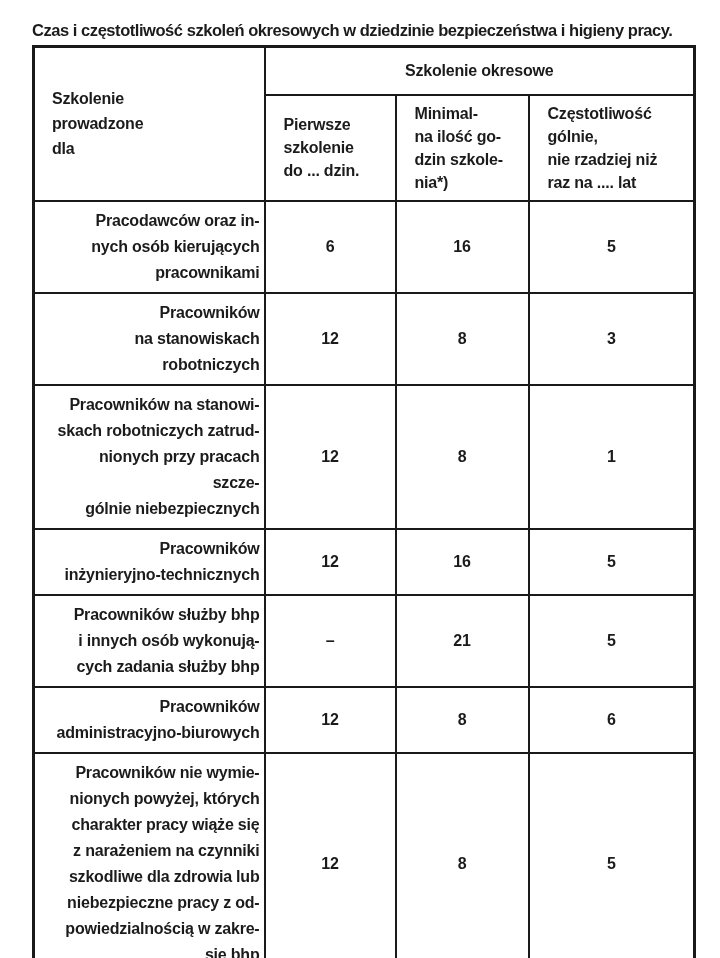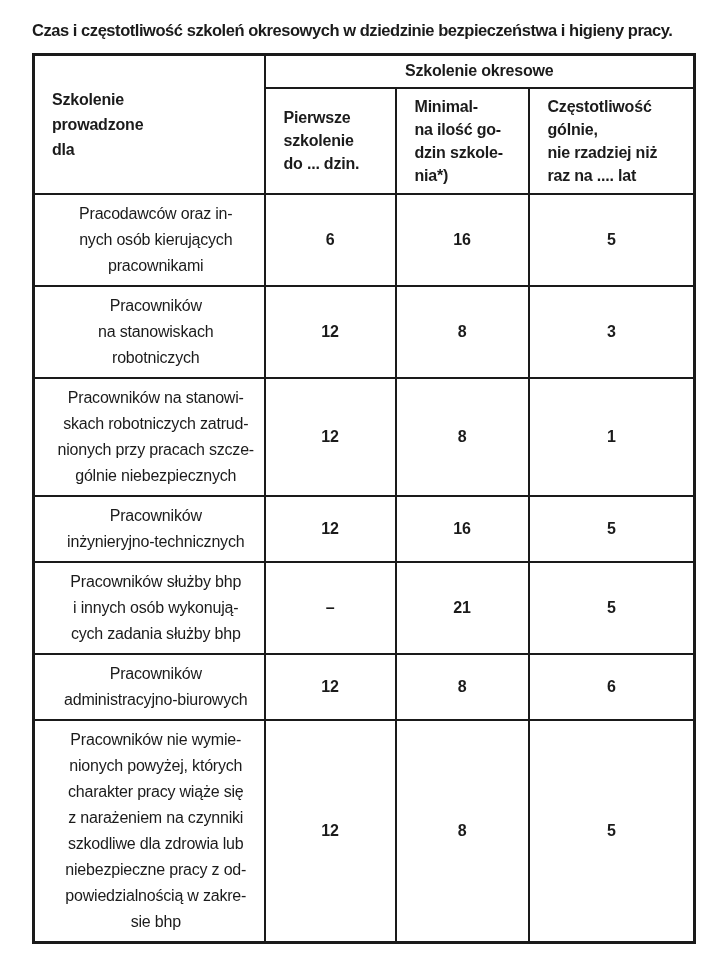--- a/index.html
+++ b/index.html
@@ -21,21 +21,21 @@
     background: var(--background);
     padding: 19px 27px 0 32px;
     overflow: hidden;
   }
   .title {
     font-size: 16.5px;
     font-weight: bold;
     letter-spacing: -0.45px;
     white-space: nowrap;
     line-height: 22px;
-    margin-bottom: 12px;
+    margin-bottom: 4px;
   }
   table.training-table {
     border-collapse: collapse;
     width: 661px;
     table-layout: fixed;
   }
   table.training-table th,
   table.training-table td {
     border: 2px solid var(--border);
     vertical-align: middle;
@@ -49,33 +49,33 @@
 
   th.corner {
     text-align: left;
     font-weight: bold;
     padding: 6px 4px 6px 17px;
     line-height: 25px;
   }
   th.group {
     text-align: center;
     font-weight: bold;
-    height: 33px;
+    height: 48px;
     padding: 2px;
   }
   th.colhead {
     text-align: left;
     font-weight: bold;
     padding: 6px 4px 6px 18px;
     line-height: 23px;
     height: 80px;
   }
   td.label {
-    text-align: center;
-    font-weight: normal;
+    text-align: right;
+    font-weight: bold;
     padding: 6px 4px 6px 17px;
     line-height: 26px;
   }
   td.num {
     text-align: center;
     font-weight: bold;
     font-size: 17px;
     padding: 2px;
   }
   tr.rh1 td { height: 85px; }

